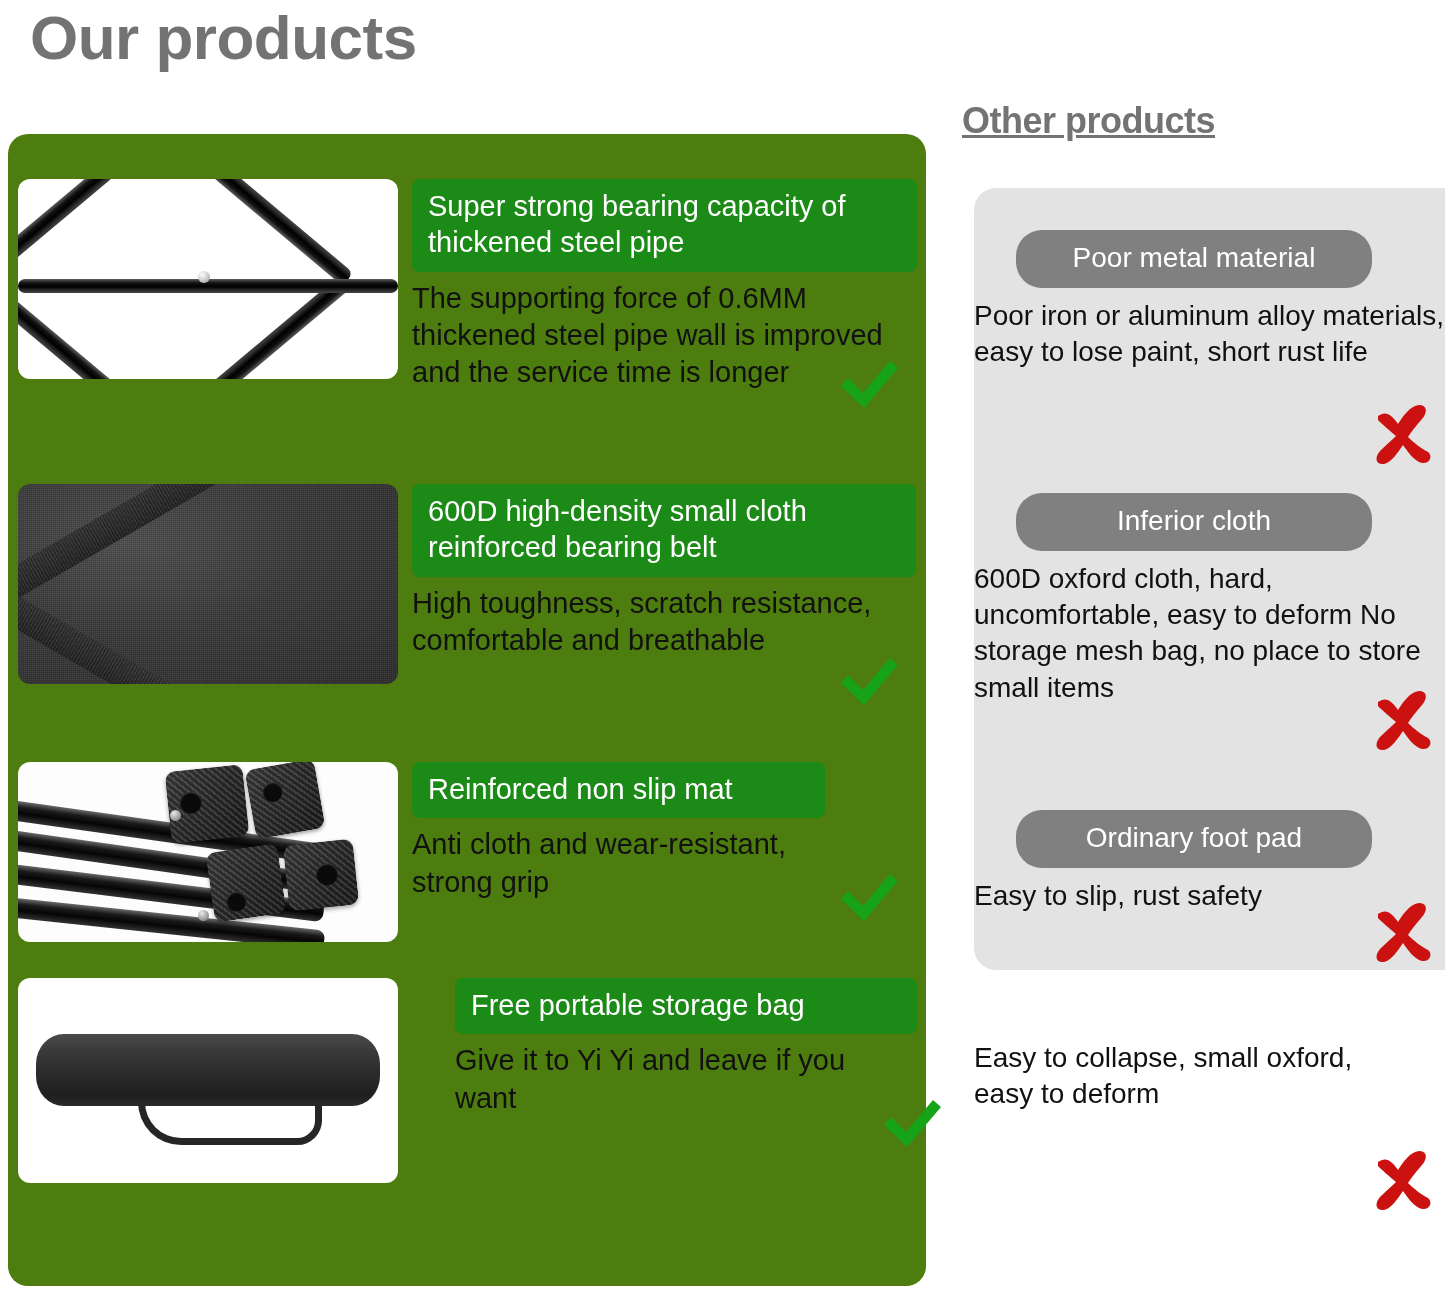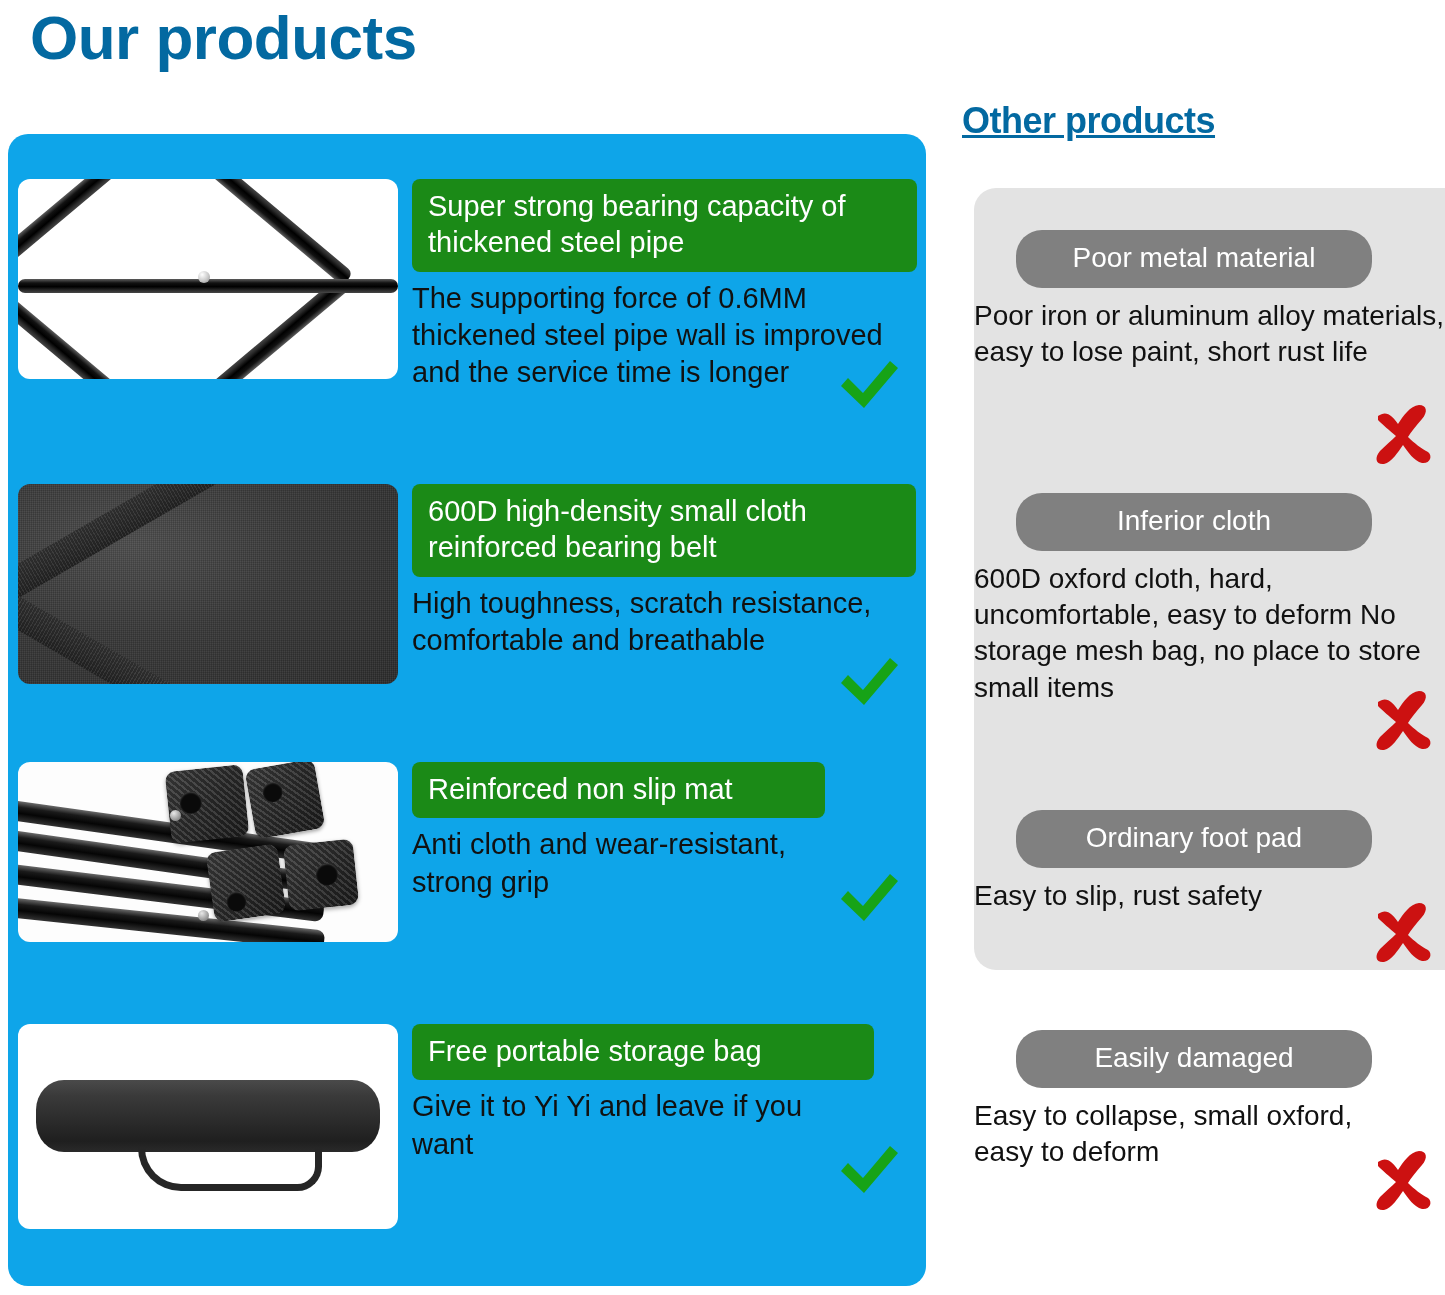--- a/index.html
+++ b/index.html
@@ -12,21 +12,21 @@
     height: 1295px;
     position: relative;
     font-family: "Liberation Sans", sans-serif;
     overflow: hidden;
   }
 
   
   .heading {
     position: absolute;
     font-weight: bold;
-    color: #0369a1;
+    color: #737373;
     letter-spacing: -0.5px;
     white-space: nowrap;
   }
   #our-products-title {
     left: 30px;
     top: 2px;
     font-size: 62px;
   }
   #other-products-title {
     left: 962px;
@@ -38,21 +38,21 @@
   
   .panel {
     position: absolute;
     box-sizing: border-box;
   }
   #our-panel {
     left: 8px;
     top: 134px;
     width: 918px;
     height: 1152px;
-    background: #0ea5e9;
+    background: #4d7c0f;
     border-radius: 20px;
   }
   #other-panel {
     left: 934px;
     top: 188px;
     width: 504px;
     height: 782px;
     background: #e3e3e3;
     border-radius: 22px;
     margin-left: 40px;
@@ -291,21 +291,21 @@
       <div class="green-badge badge-w-mid">Reinforced non slip mat</div>
       <div class="our-desc" style="max-width:420px;">Anti cloth and wear-resistant, strong grip</div>
       <span class="check-mark" style="left:440px;top:110px;">
         <svg viewBox="0 0 62 52" width="62" height="52" xmlns="http://www.w3.org/2000/svg">
           <path d="M3 27 L10 19 L25 34 L52 2 L60 9 L26 49 Z" fill="#17a317"></path>
         </svg>
       </span>
     </div>
   </div>
 
-  <div class="our-row" style="top:890px;">
+  <div class="our-row" style="top:844px;gap:43px;">
     <div class="photo-frame img-bag" style="height:205px;">
       <div class="bag-body" style="width:344px;height:72px;left:18px;top:56px;"></div>
       <div class="bag-strap" style="width:170px;height:36px;left:120px;top:124px;"></div>
     </div>
     <div class="our-text">
       <div class="green-badge badge-w-bag">Free portable storage bag</div>
       <div class="our-desc" style="max-width:420px;">Give it to Yi Yi and leave if you want</div>
       <span class="check-mark" style="left:440px;top:120px;">
         <svg viewBox="0 0 62 52" width="62" height="52" xmlns="http://www.w3.org/2000/svg">
           <path d="M3 27 L10 19 L25 34 L52 2 L60 9 L26 49 Z" fill="#17a317"></path>
@@ -342,21 +342,20 @@
     <div class="gray-badge badge-g-3">Ordinary foot pad</div>
     <div class="other-desc">Easy to slip, rust safety</div>
     <span class="cross-mark" style="left:354px;top:90px;">
       <svg viewBox="0 0 66 66" width="66" height="66" xmlns="http://www.w3.org/2000/svg">
         <path d="M8 14 C16 8 22 13 28 22 C33 14 40 4 49 3 C57 3 58 10 52 17 C46 24 41 30 38 35 C44 41 52 47 58 50 C63 54 60 62 52 61 C44 59 38 50 33 43 C28 50 22 60 14 62 C6 63 4 56 10 49 C16 43 22 38 26 34 C20 29 12 22 8 18 Z" fill="#cc1111"></path>
       </svg>
     </span>
   </div>
 
   <div class="other-entry" style="top:842px;">
-    <div class="gray-badge badge-g-4">Easily damaged</div>
     <div class="other-desc" style="white-space:pre-line;">Easy to collapse, small oxford,
 easy to deform</div>
     <span class="cross-mark" style="left:354px;top:118px;">
       <svg viewBox="0 0 66 66" width="66" height="66" xmlns="http://www.w3.org/2000/svg">
         <path d="M8 14 C16 8 22 13 28 22 C33 14 40 4 49 3 C57 3 58 10 52 17 C46 24 41 30 38 35 C44 41 52 47 58 50 C63 54 60 62 52 61 C44 59 38 50 33 43 C28 50 22 60 14 62 C6 63 4 56 10 49 C16 43 22 38 26 34 C20 29 12 22 8 18 Z" fill="#cc1111"></path>
       </svg>
     </span>
   </div>
 
 </div>

